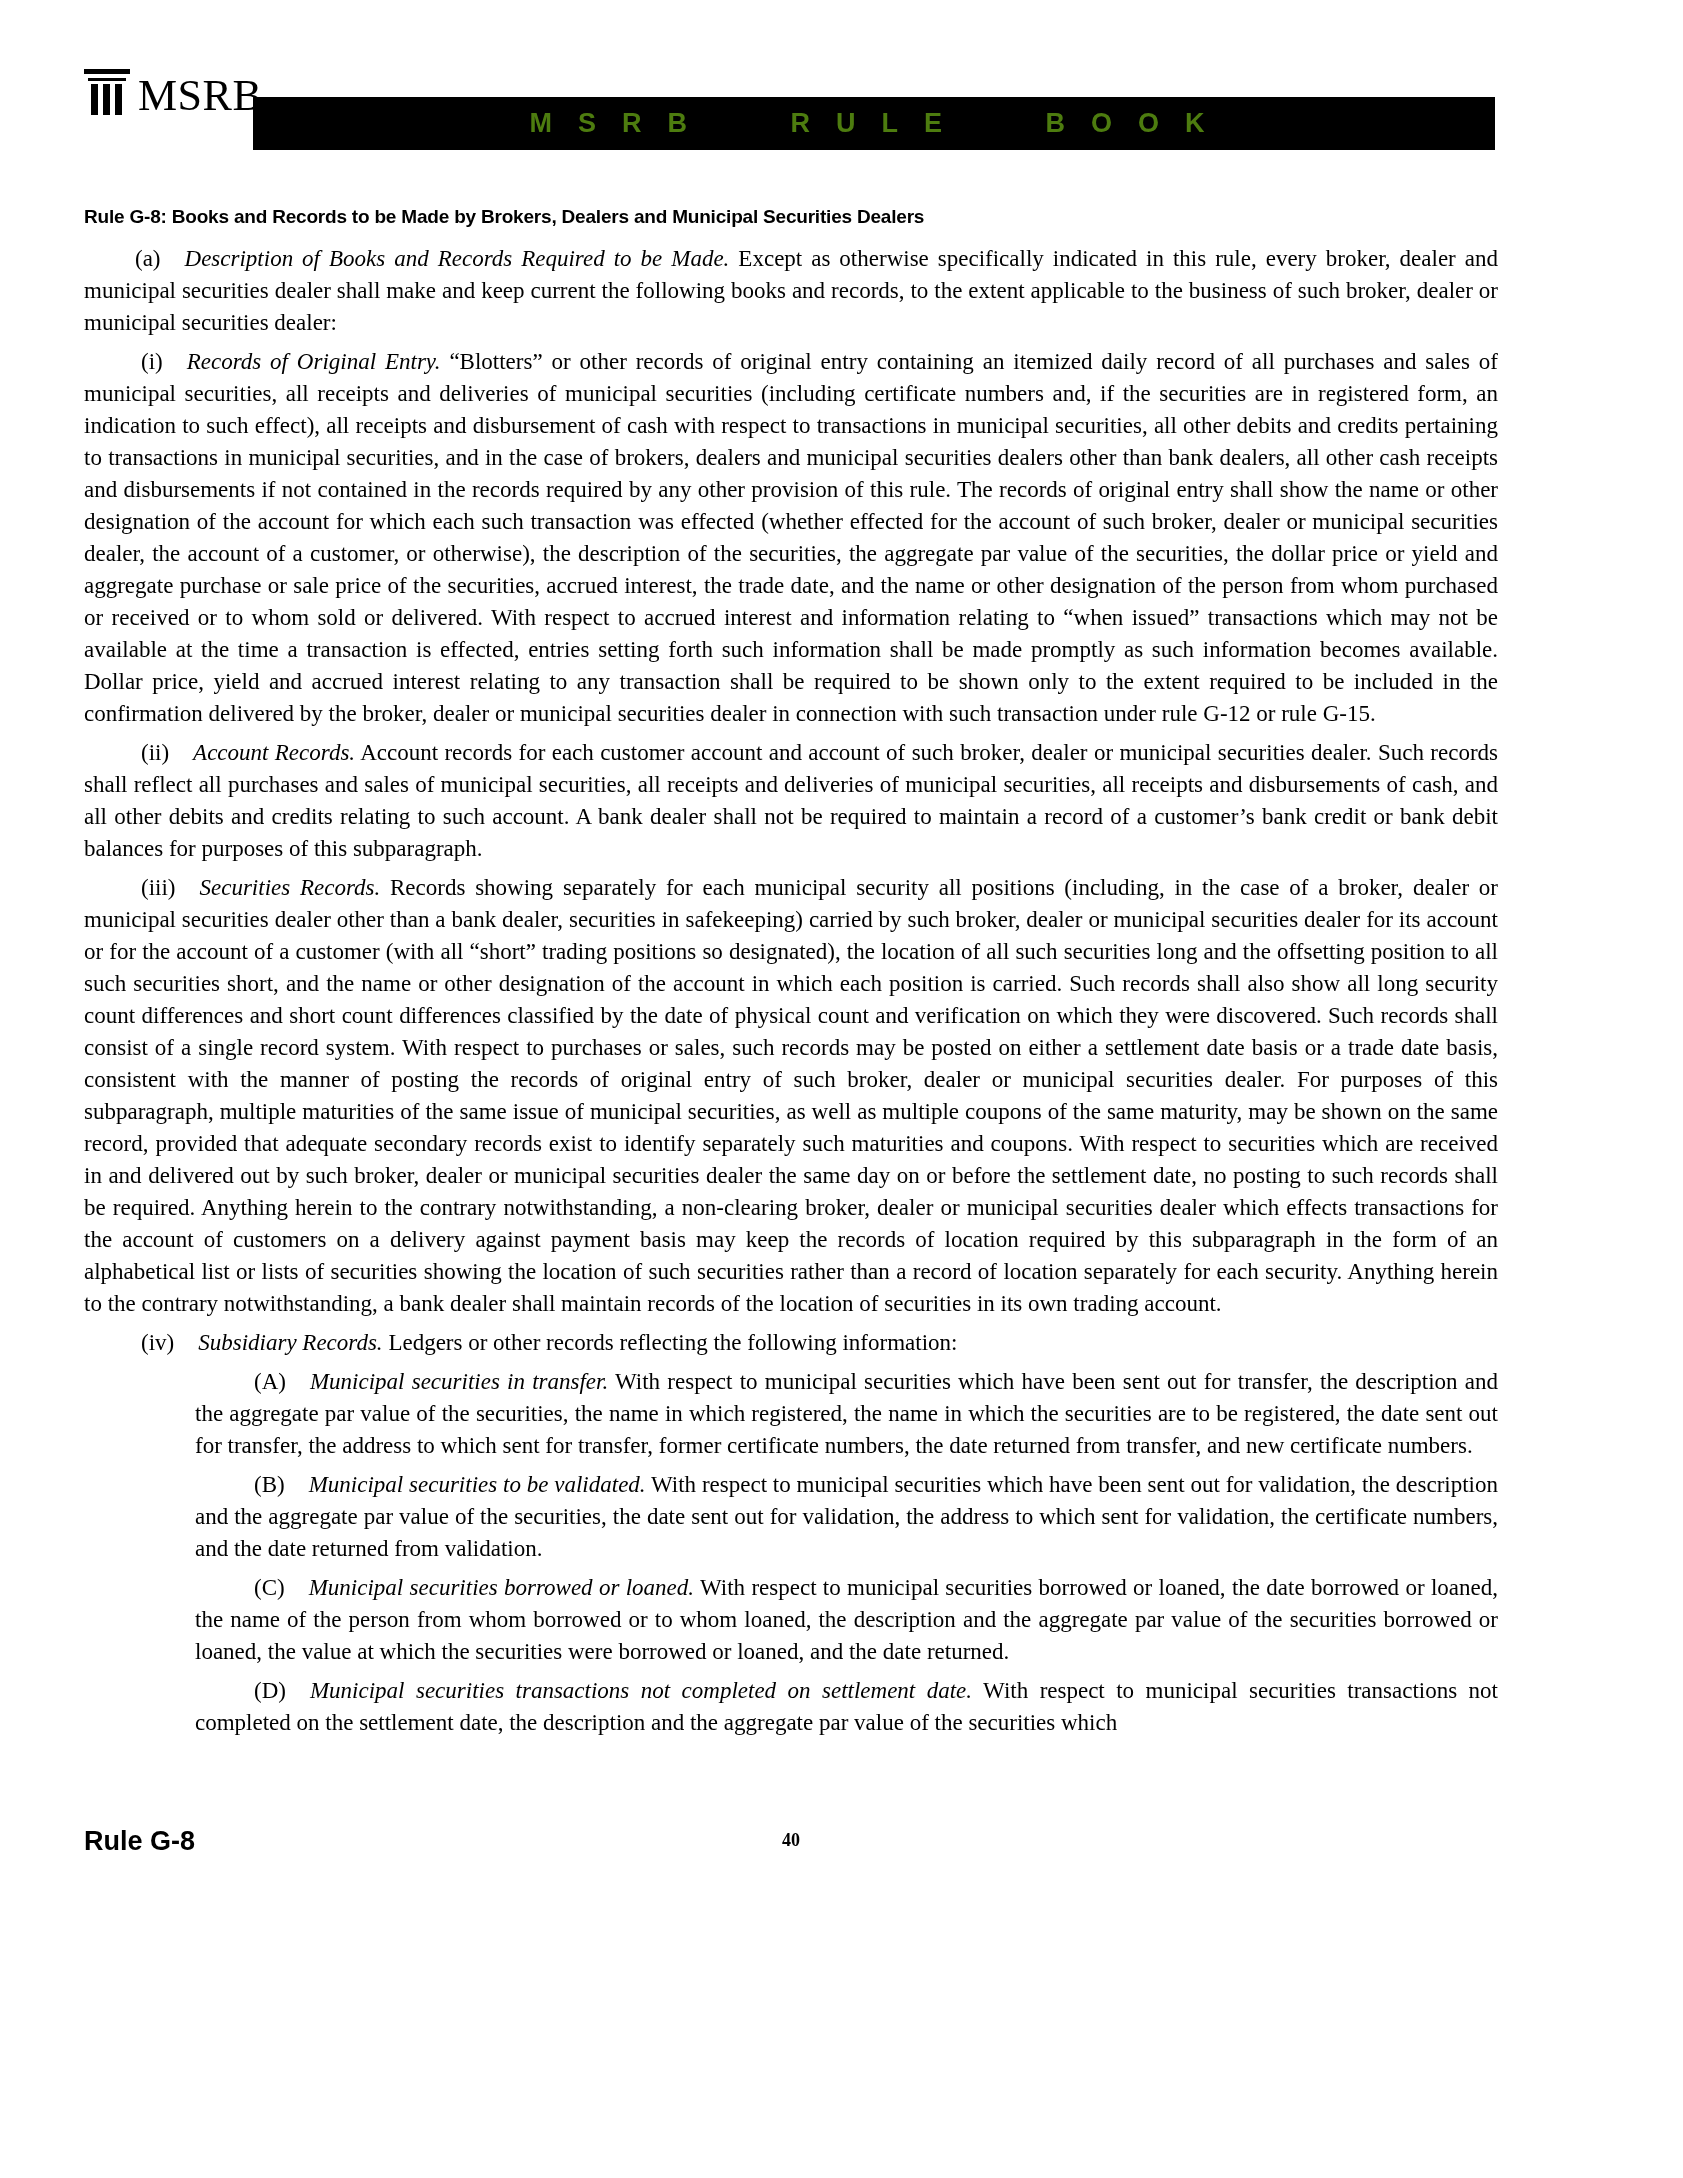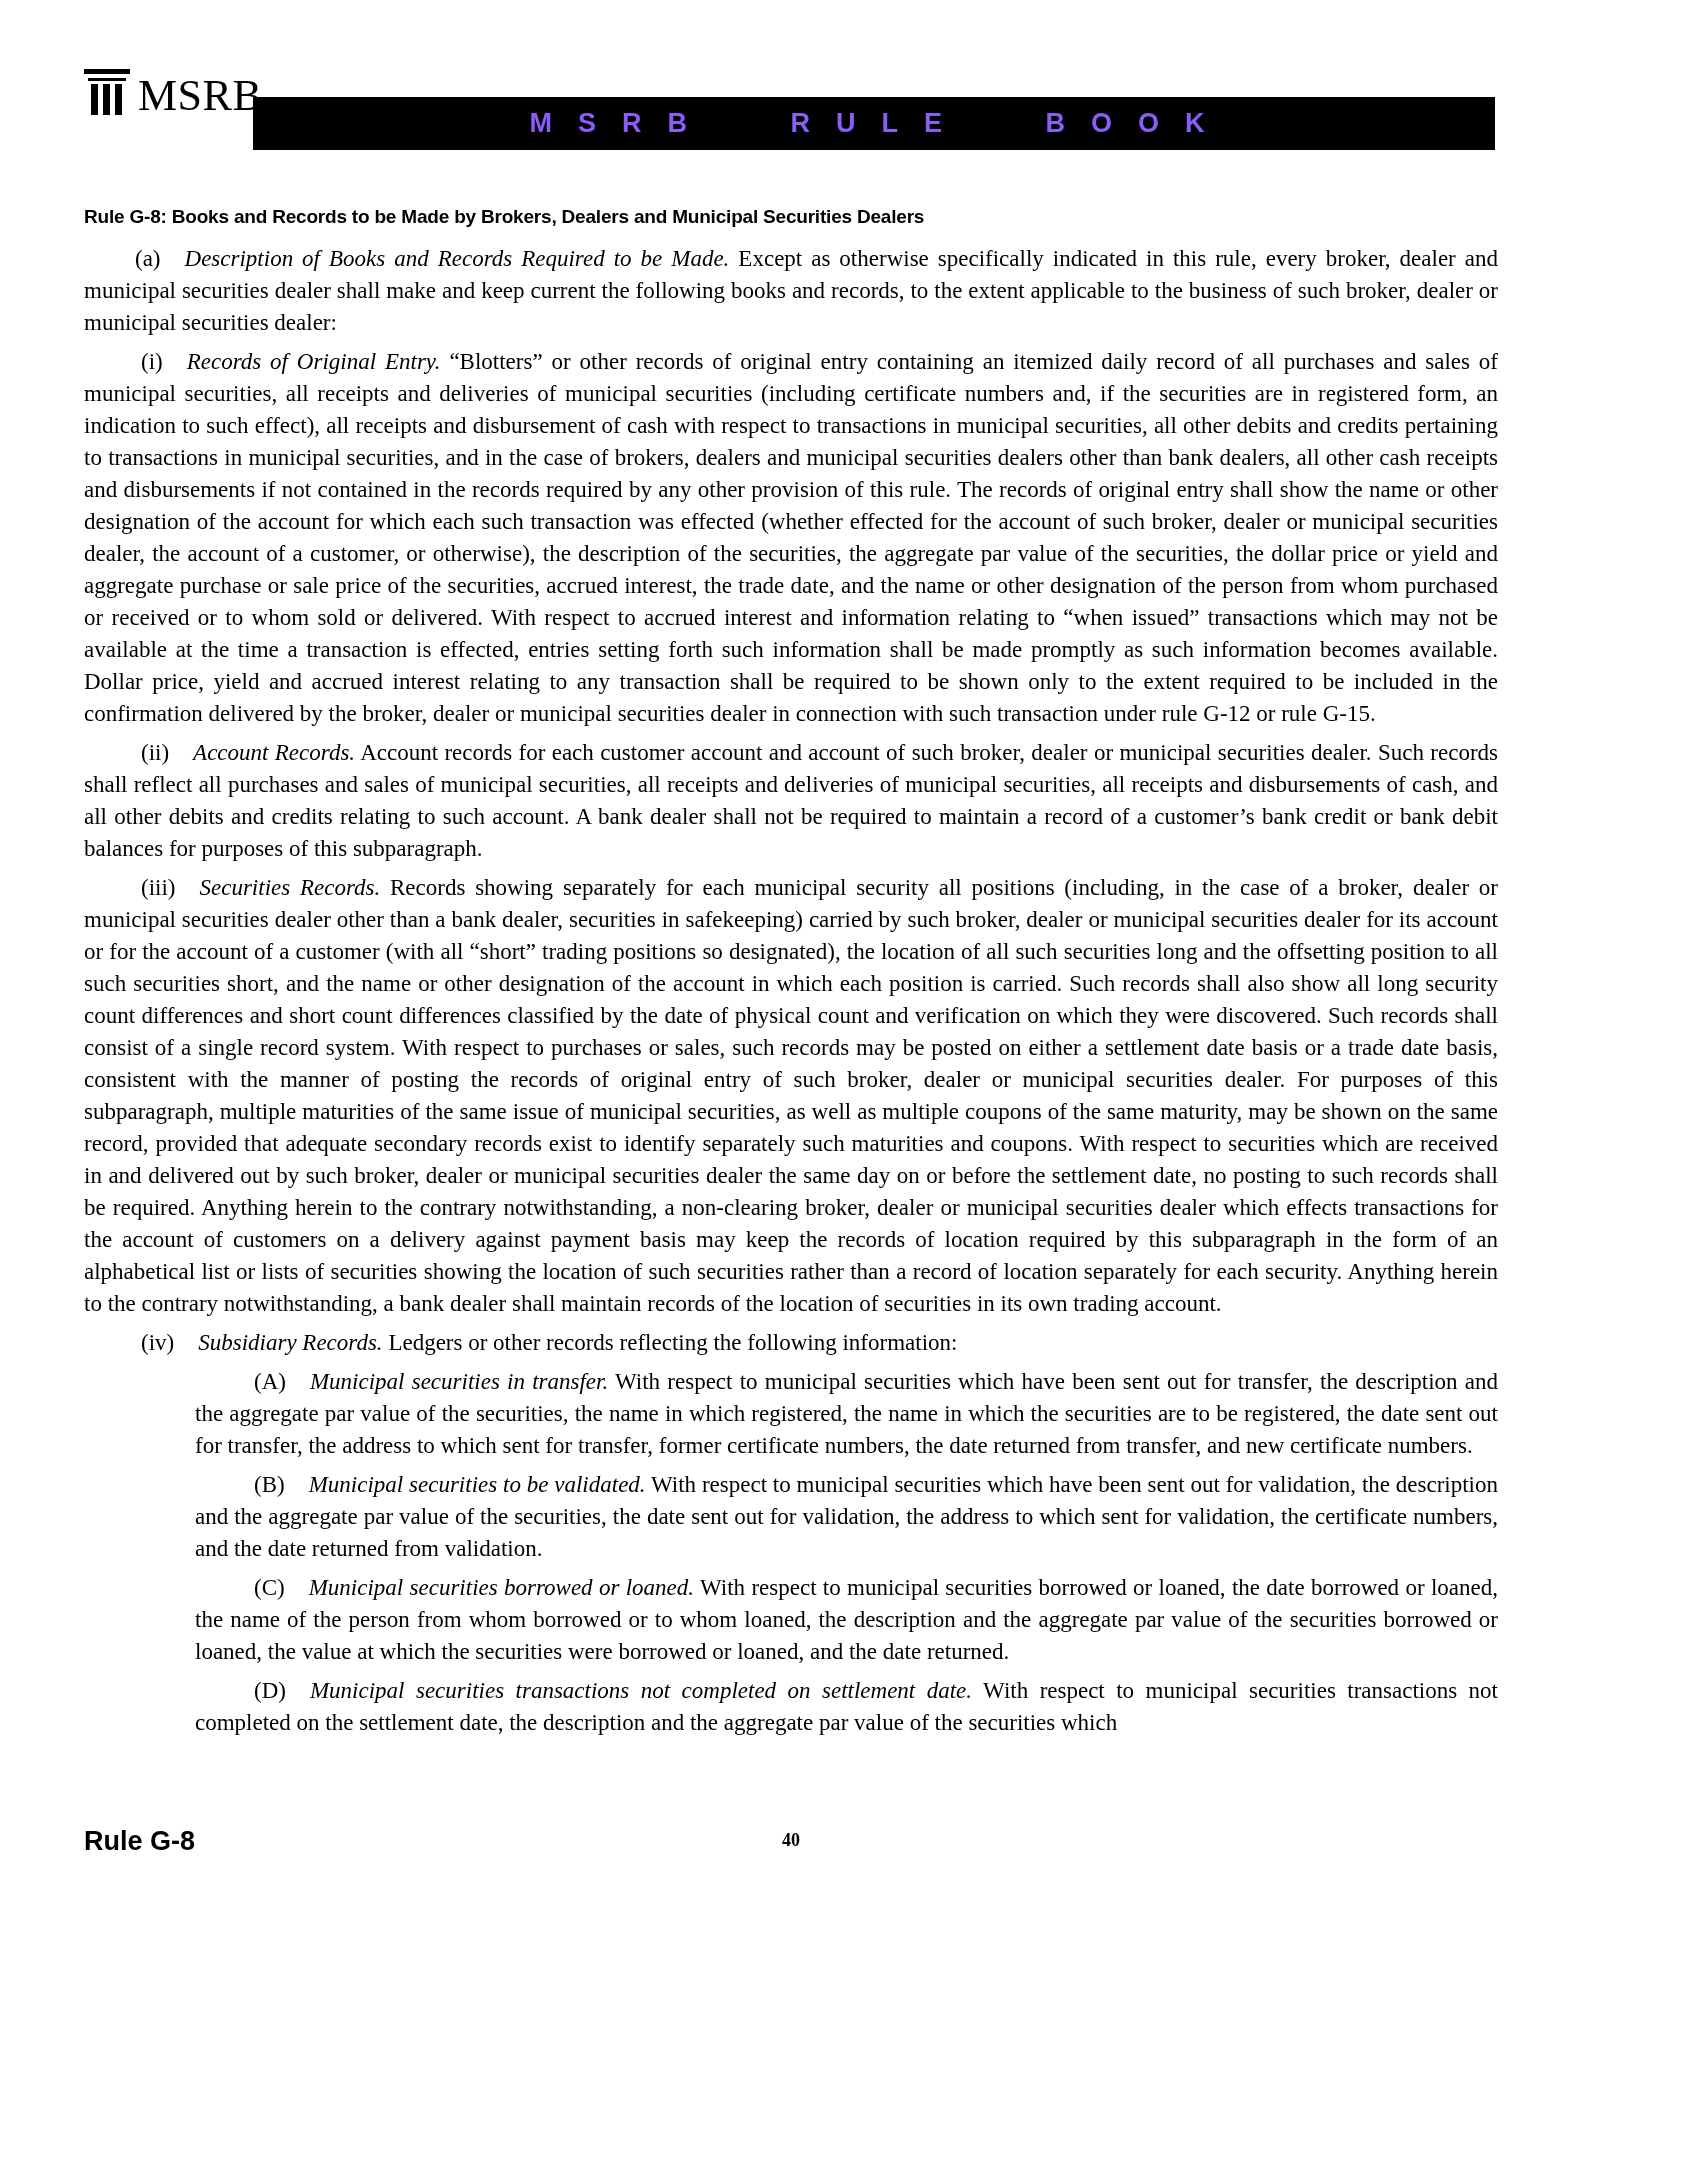--- a/index.html
+++ b/index.html
@@ -30,21 +30,21 @@
     letter-spacing:0.5px;
     transform:translateY(3px);
   }
   .banner {
     position:absolute;
     left:253px;
     right:188px;
     top:97px;
     height:53px;
     background:#000000;
-    color:#8b5cf6;
+    color:#4d7c0f;
     display:flex;
     align-items:center;
     justify-content:center;
     font-family:"Liberation Sans", sans-serif;
     font-weight:bold;
     font-size:27px;
     letter-spacing:26px;
     word-spacing:44px;
     padding-left:12px; 
     white-space:nowrap;

